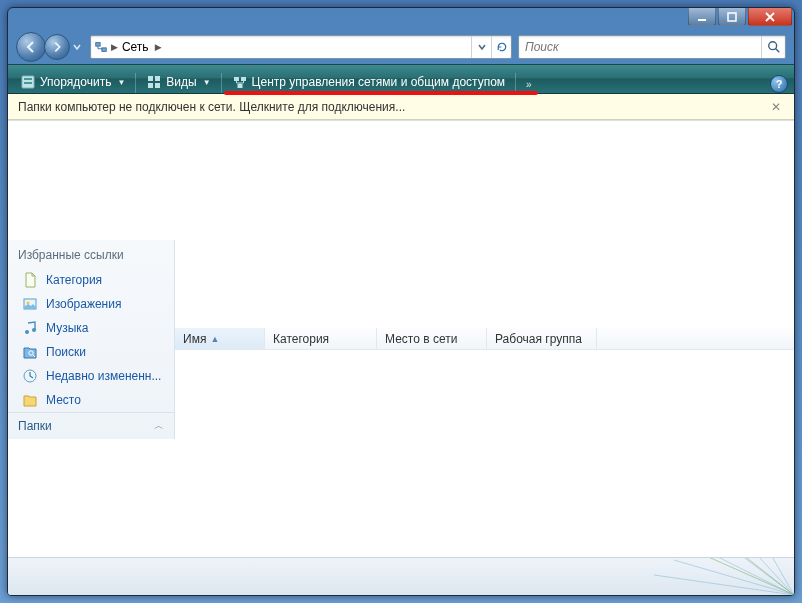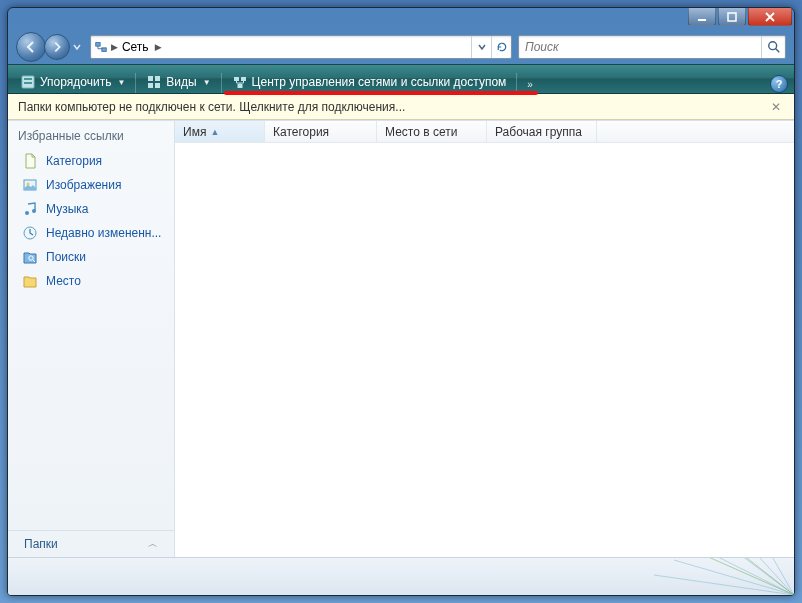--- a/index.html
+++ b/index.html
@@ -143,20 +143,21 @@
   .infobar-close {
     margin-left: auto; color: #888; cursor: pointer;
     width: 16px; text-align: center;
   }
   .body {
     flex: 1;
     background: #fff;
     display: flex;
     border-top: 1px solid #d8e2ea;
     overflow: hidden;
+    align-items: center;
   }
   .sidebar {
     width: 167px;
     border-right: 1px solid #d8e2ea;
     background: linear-gradient(180deg,#f6f9fc,#eef3f8);
     display: flex; flex-direction: column;
   }
   .sb-header {
     color: #2a5b8b; padding: 8px 10px 6px;
     font-size: 12px;
@@ -164,21 +165,21 @@
   .sb-title { color:#5c6e7e; }
   .sb-list { flex:1; }
   .sb-item {
     display: flex; align-items: center; gap: 8px;
     padding: 4px 10px 4px 14px;
     color: #1958a6; cursor: pointer;
   }
   .sb-item .fic { width:16px;height:16px;display:flex;align-items:center;justify-content:center; }
   .sb-folders {
     border-top: 1px solid #d8e2ea;
-    padding: 6px 16px;
+    padding: 6px 10px;
     display:flex;align-items:center;justify-content:space-between;
     color:#2a5b8b; cursor:pointer;
   }
   .content {
     flex:1; display:flex; flex-direction:column;
     background:#fff;
   }
   .col-headers {
     height: 22px;
     border-bottom: 1px solid #e2e8ee;
@@ -318,21 +319,21 @@
     <div class="tb-sep"></div>
     <div class="tb-item">
       <span class="tb-icon">
         <svg width="16" height="16" viewBox="0 0 16 16">
             <rect x="2" y="3" width="5" height="4" fill="#bfe3e6"></rect>
             <rect x="9" y="3" width="5" height="4" fill="#bfe3e6"></rect>
             <rect x="5.5" y="10" width="5" height="4" fill="#bfe3e6"></rect>
             <path d="M4.5 7v2h7V7M8 9v1" stroke="#bfe3e6" fill="none"></path>
           </svg>
       </span>
-      <span>Центр управления сетями и ссылки доступом</span>
+      <span>Центр управления сетями и общим доступом</span>
     </div>
     <div class="tb-sep"></div>
     <div class="tb-item">
       <span style="font-size:10px;opacity:.85;">»</span>
     </div>
     <div class="tb-spacer"></div>
     <div class="tb-help">
       <span>?</span>
     </div>
     <div class="red-underline"></div>
@@ -376,35 +377,35 @@
                 <path d="M6 3l7-1v8" fill="none" stroke="#4a8fc4" stroke-width="1.4"></path>
                 <circle cx="5" cy="12" r="2" fill="#4a8fc4"></circle>
                 <circle cx="12" cy="10" r="2" fill="#4a8fc4"></circle>
               </svg>
             </span>
           <span>Музыка</span>
         </div>
         <div class="sb-item">
           <span class="fic">
               <svg width="16" height="16" viewBox="0 0 16 16">
-                <circle cx="8" cy="8" r="6" fill="#eef6fa" stroke="#5aa0c8"></circle>
-                <path d="M8 4v4l3 2" fill="none" stroke="#3a7aad" stroke-width="1.2"></path>
-              </svg>
-            </span>
-          <span>Недавно измененн...</span>
-        </div>
-        <div class="sb-item">
-          <span class="fic">
-              <svg width="16" height="16" viewBox="0 0 16 16">
                 <path d="M2 4h5l1 1h6v9H2z" fill="#7fb7e6" stroke="#3a7aad"></path>
                 <circle cx="9" cy="9" r="2.2" fill="none" stroke="#fff"></circle>
                 <path d="M11 11l2 2" stroke="#fff"></path>
               </svg>
             </span>
           <span>Поиски</span>
+        </div>
+        <div class="sb-item">
+          <span class="fic">
+              <svg width="16" height="16" viewBox="0 0 16 16">
+                <circle cx="8" cy="8" r="6" fill="#eef6fa" stroke="#5aa0c8"></circle>
+                <path d="M8 4v4l3 2" fill="none" stroke="#3a7aad" stroke-width="1.2"></path>
+              </svg>
+            </span>
+          <span>Недавно измененн...</span>
         </div>
         <div class="sb-item">
           <span class="fic">
               <svg width="16" height="16" viewBox="0 0 16 16">
                 <path d="M2 4h5l1 1h6v9H2z" fill="#f7d774" stroke="#c9a23a"></path>
               </svg>
             </span>
           <span>Место</span>
         </div>
       </div>

